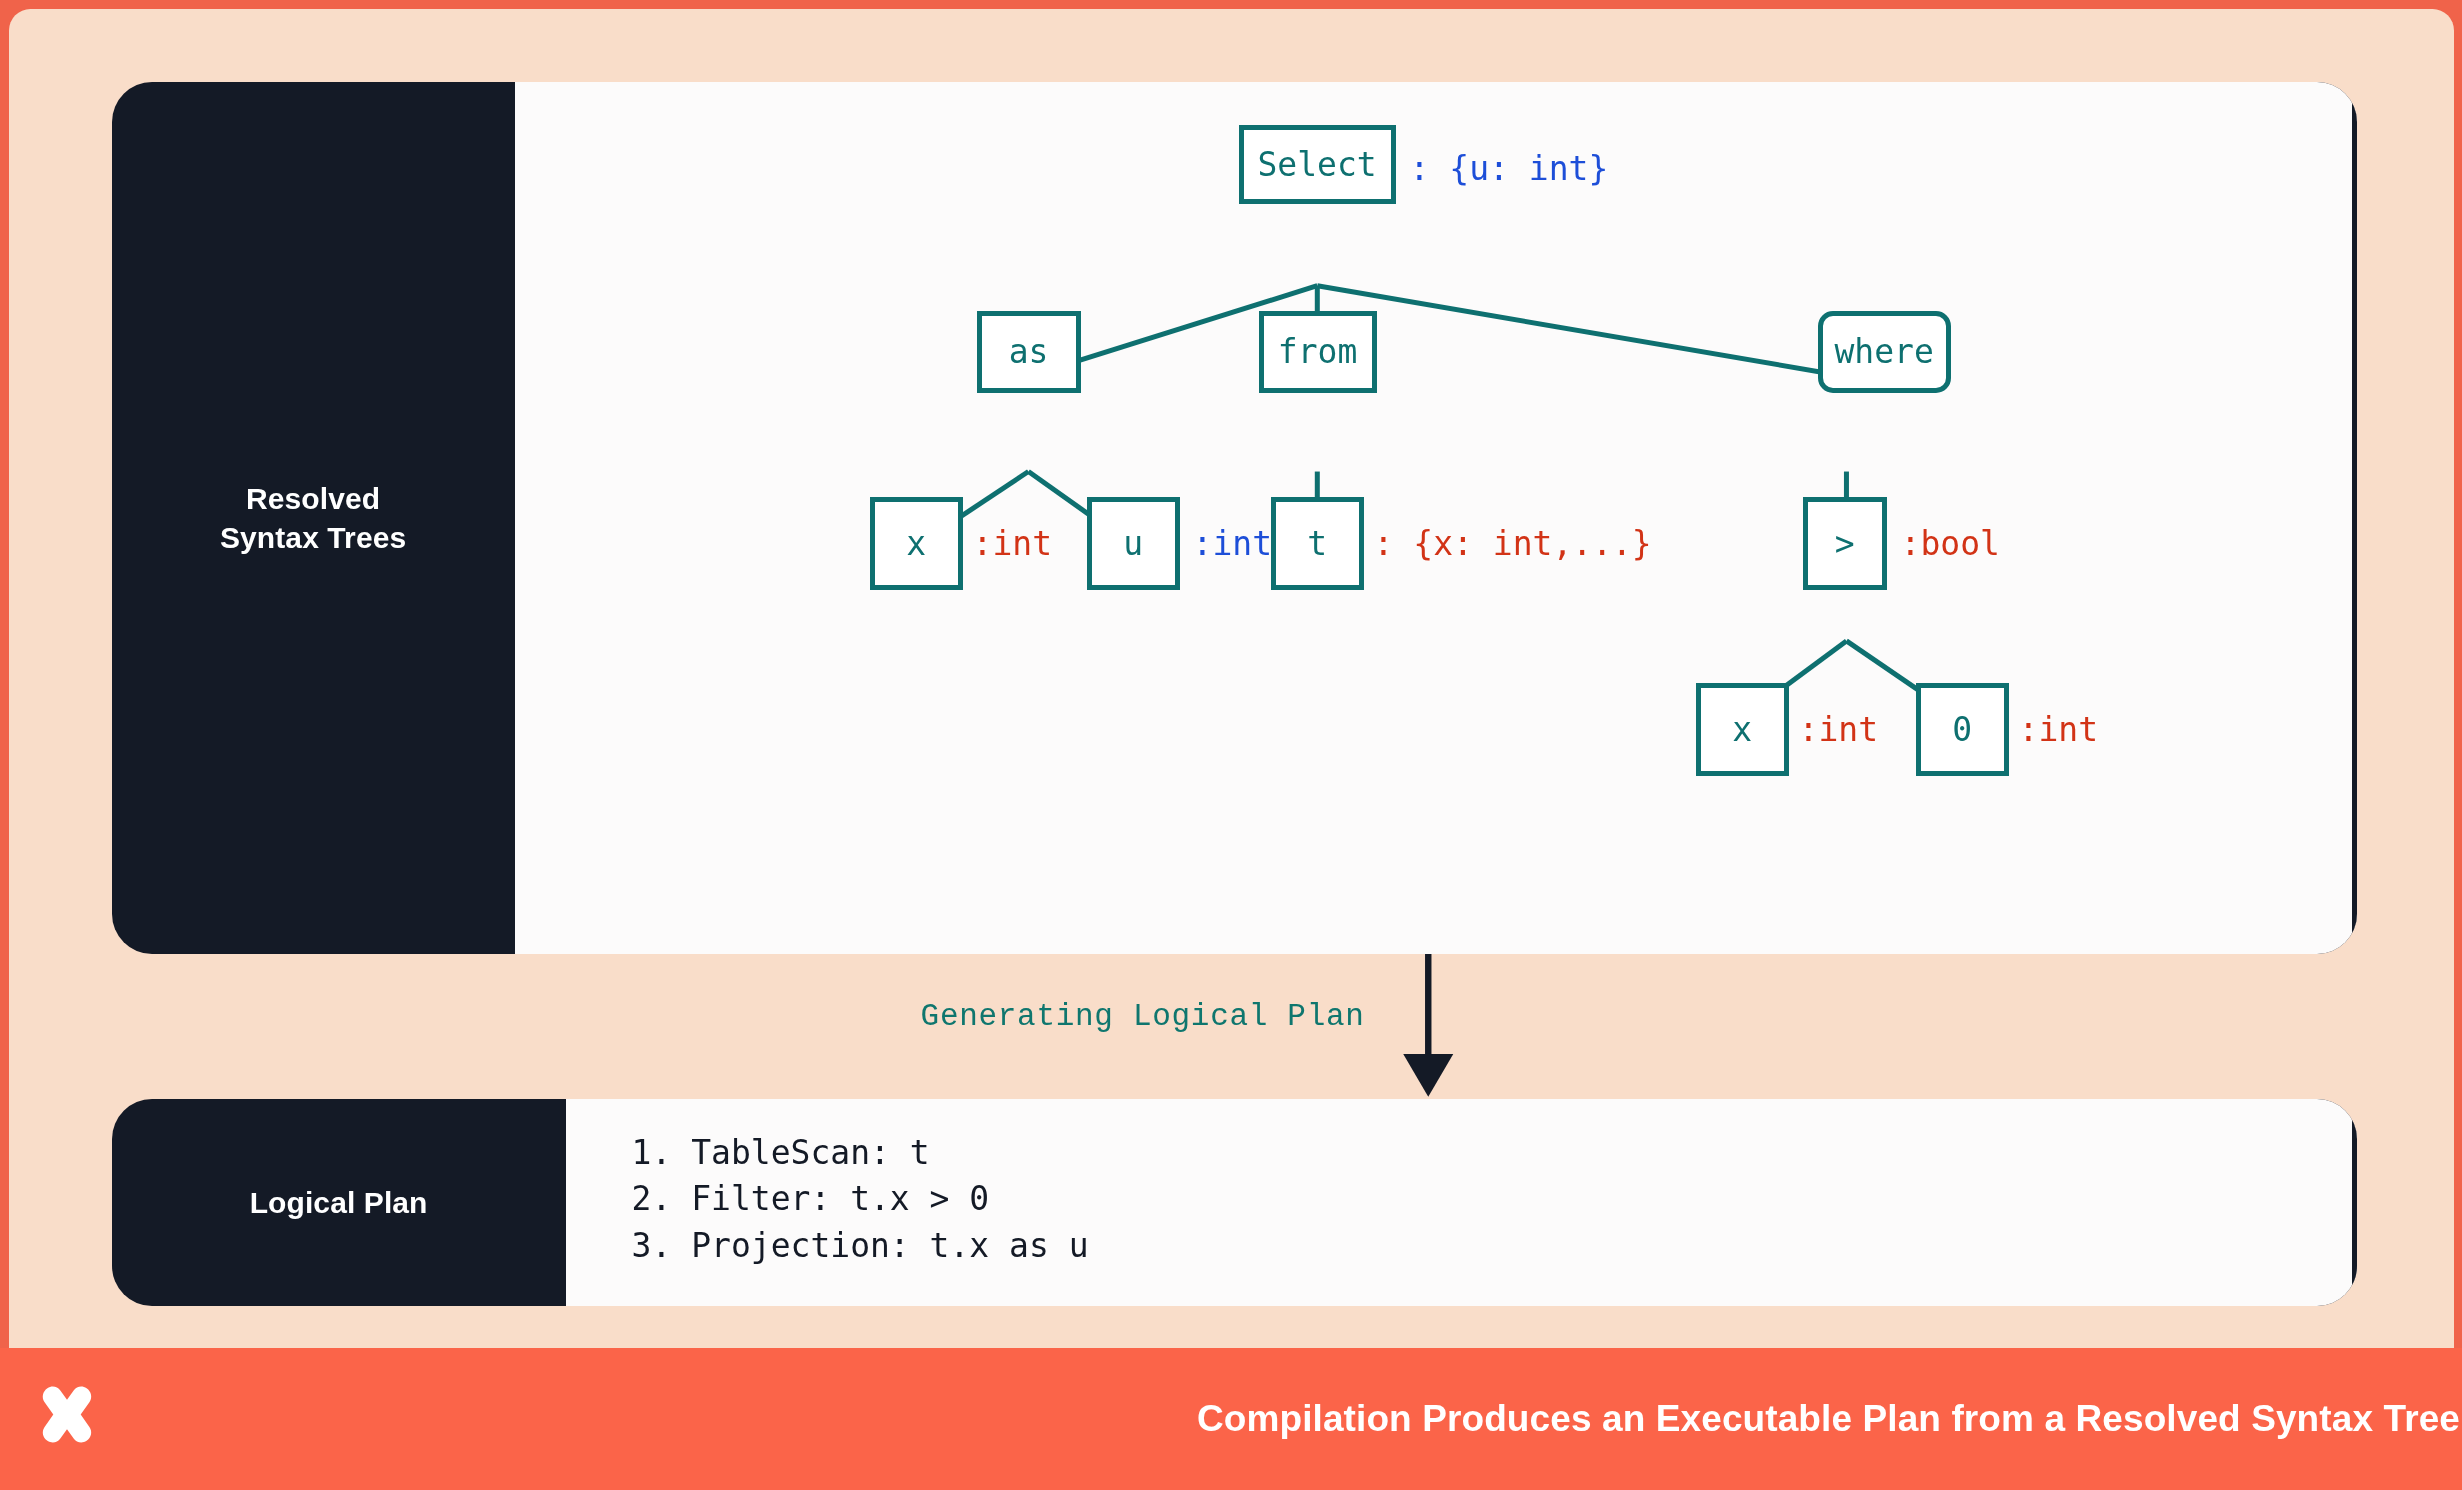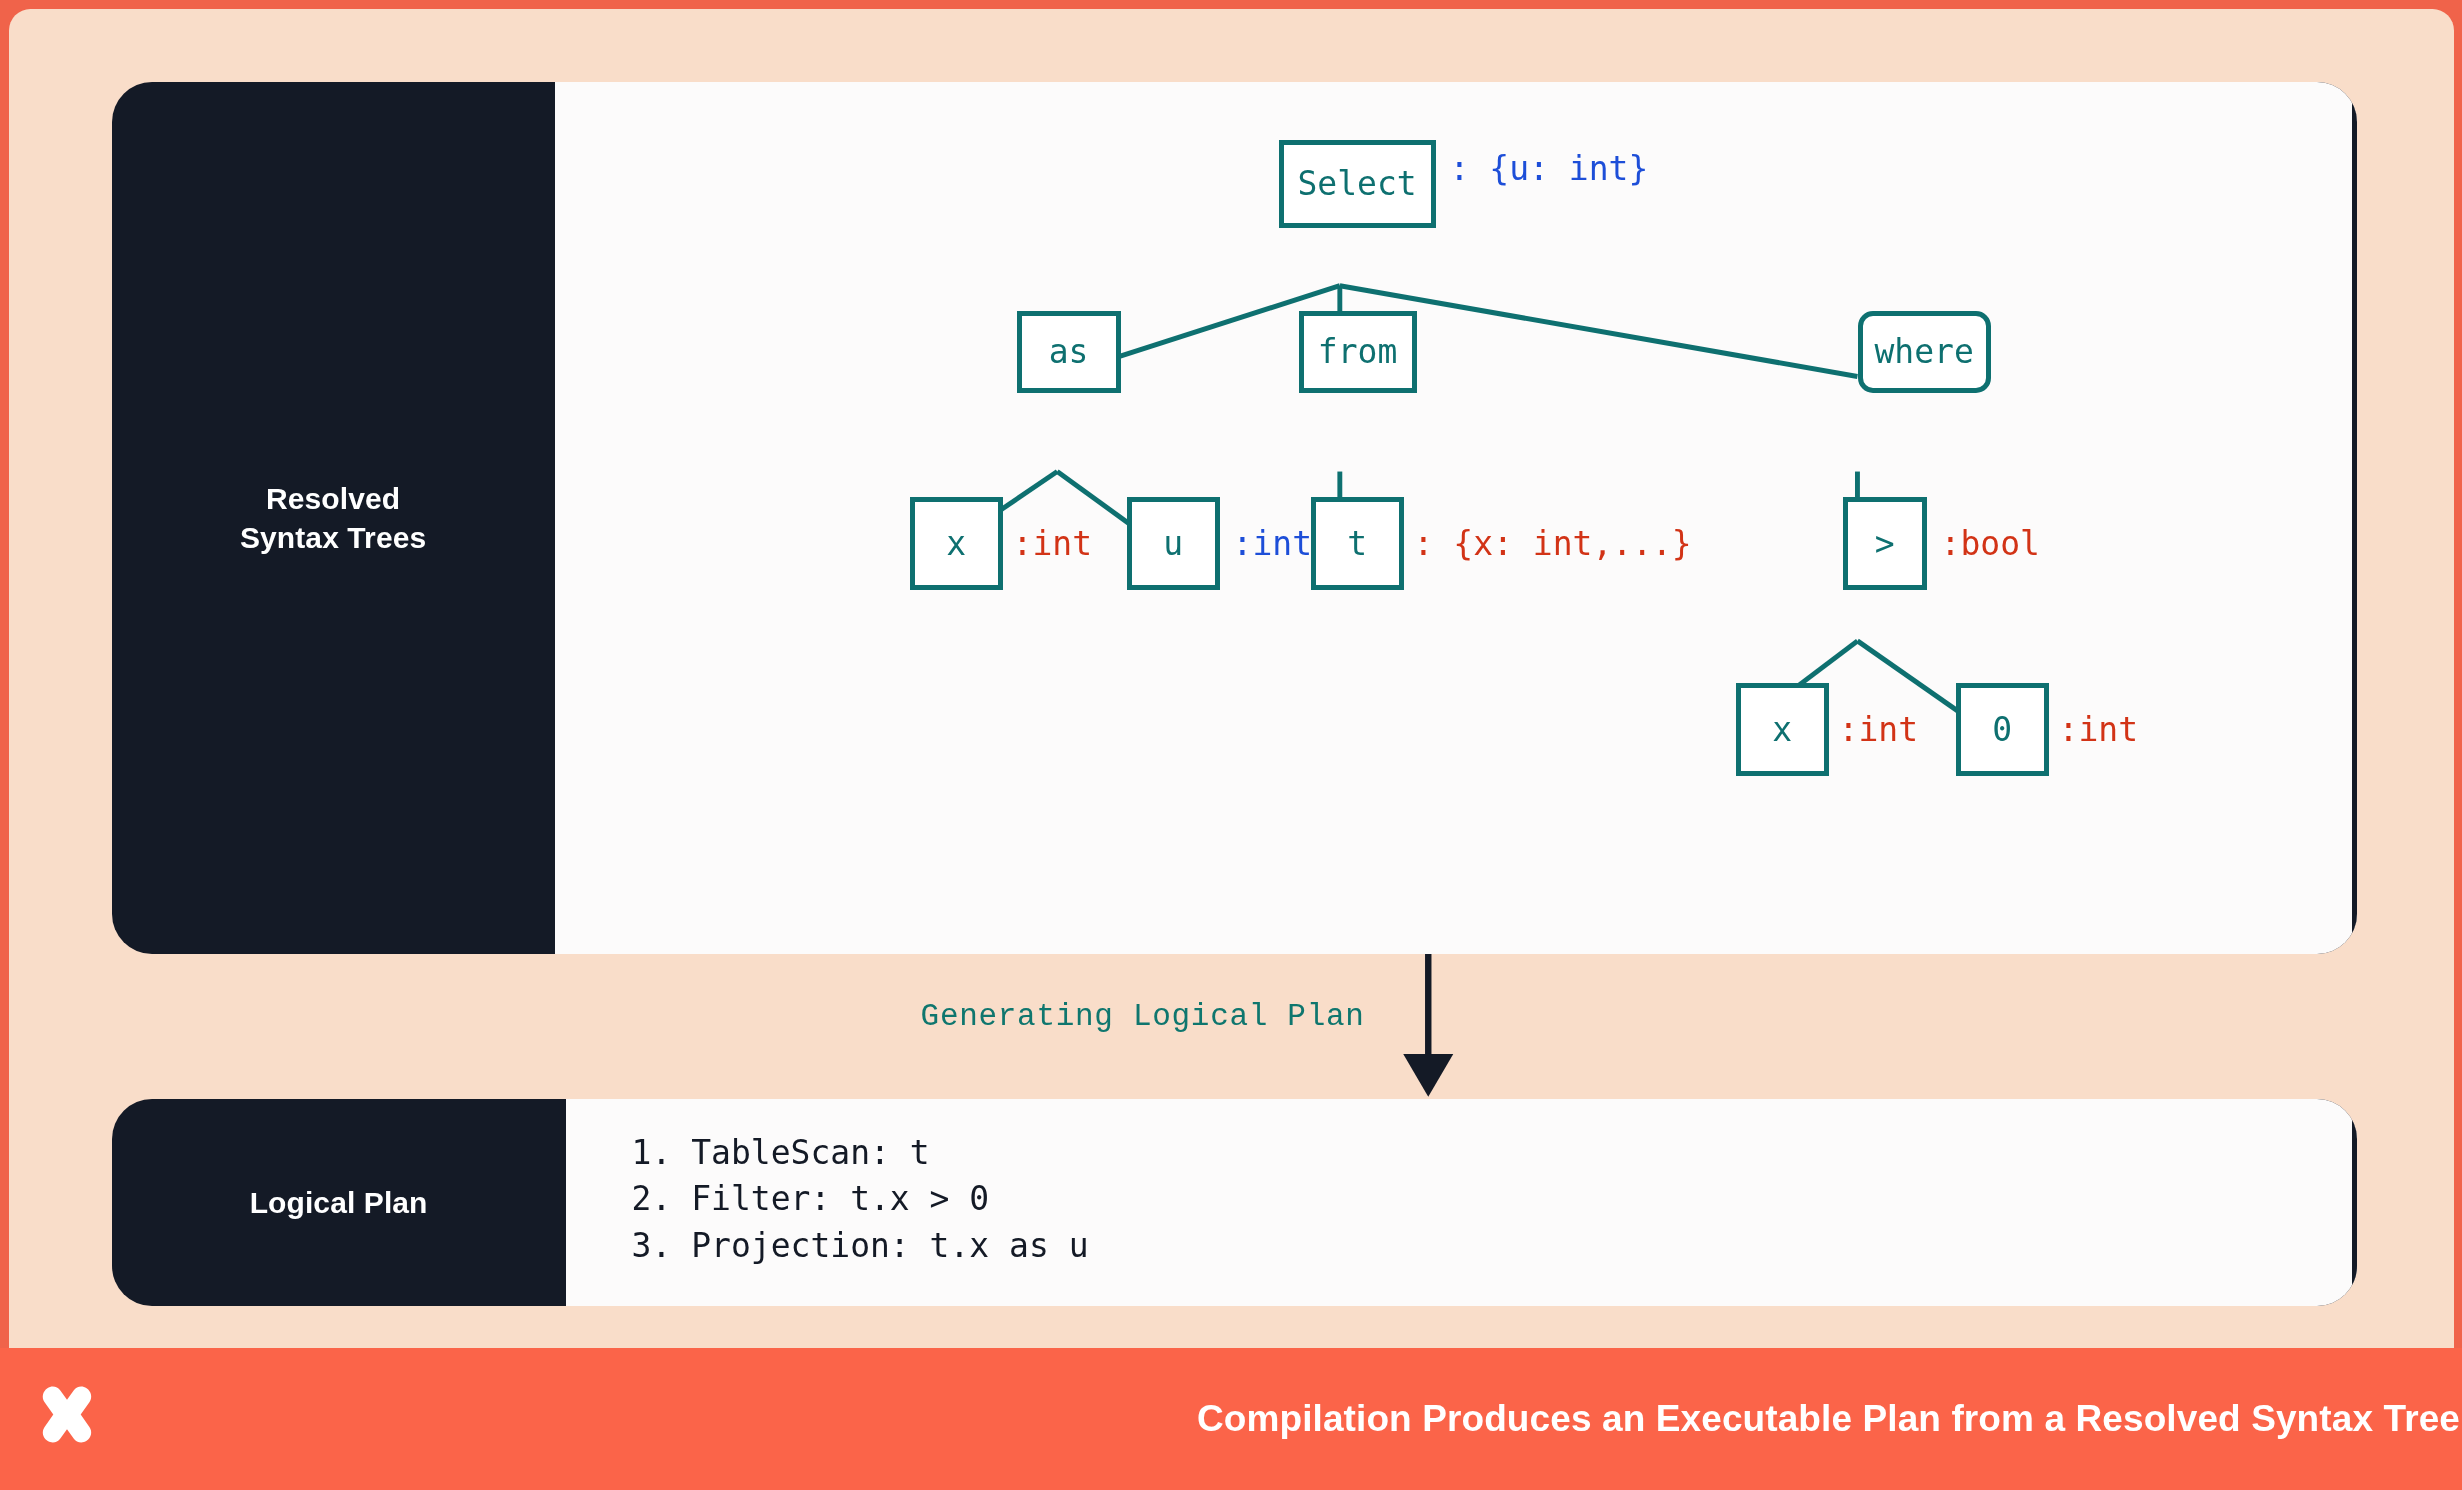--- a/index.html
+++ b/index.html
@@ -63,21 +63,21 @@
   }
 
   
   #tree-card {
     left: 103px;
     top: 73px;
     width: 2245px;
     height: 872px;
   }
   #tree-card .card-label {
-    width: 443px;
+    width: 403px;
     font-size: 30px;
   }
   #tree-card .card-body { border-right: 5px solid #141A26; }
 
   
   #tree-svg {
     position: absolute;
     left: 0; top: 0;
     width: 100%;
     height: 100%;
@@ -213,21 +213,21 @@
 
             <line x1="1122" y1="545" x2="1122" y2="650"></line>
 
             <line x1="1862" y1="545" x2="1862" y2="650"></line>
 
             <line x1="1862" y1="782" x2="1716" y2="890"></line>
             <line x1="1862" y1="782" x2="2020" y2="890"></line>
           </g>
         </svg>
 
-        <div class="node" style="left:724px; top:58px; width:157px; height:88px;">Select</div>
+        <div class="node" style="left:724px; top:43px; width:157px; height:79px;">Select</div>
         <div class="annot dark" style="left:895px; top:70px;">: {u: int}</div>
 
         <div class="node" style="left:462px; top:229px; width:104px; height:82px;">as</div>
 
         <div class="node" style="left:744px; top:229px; width:118px; height:82px;">from</div>
 
         <div class="node" style="left:1303px; top:229px; width:133px; height:82px;border-radius:15px;">where</div>
 
         <div class="node" style="left:355px; top:415px; width:93px; height:93px;">x</div>
         <div class="annot red" style="left:458px; top:445px;">:int</div>

